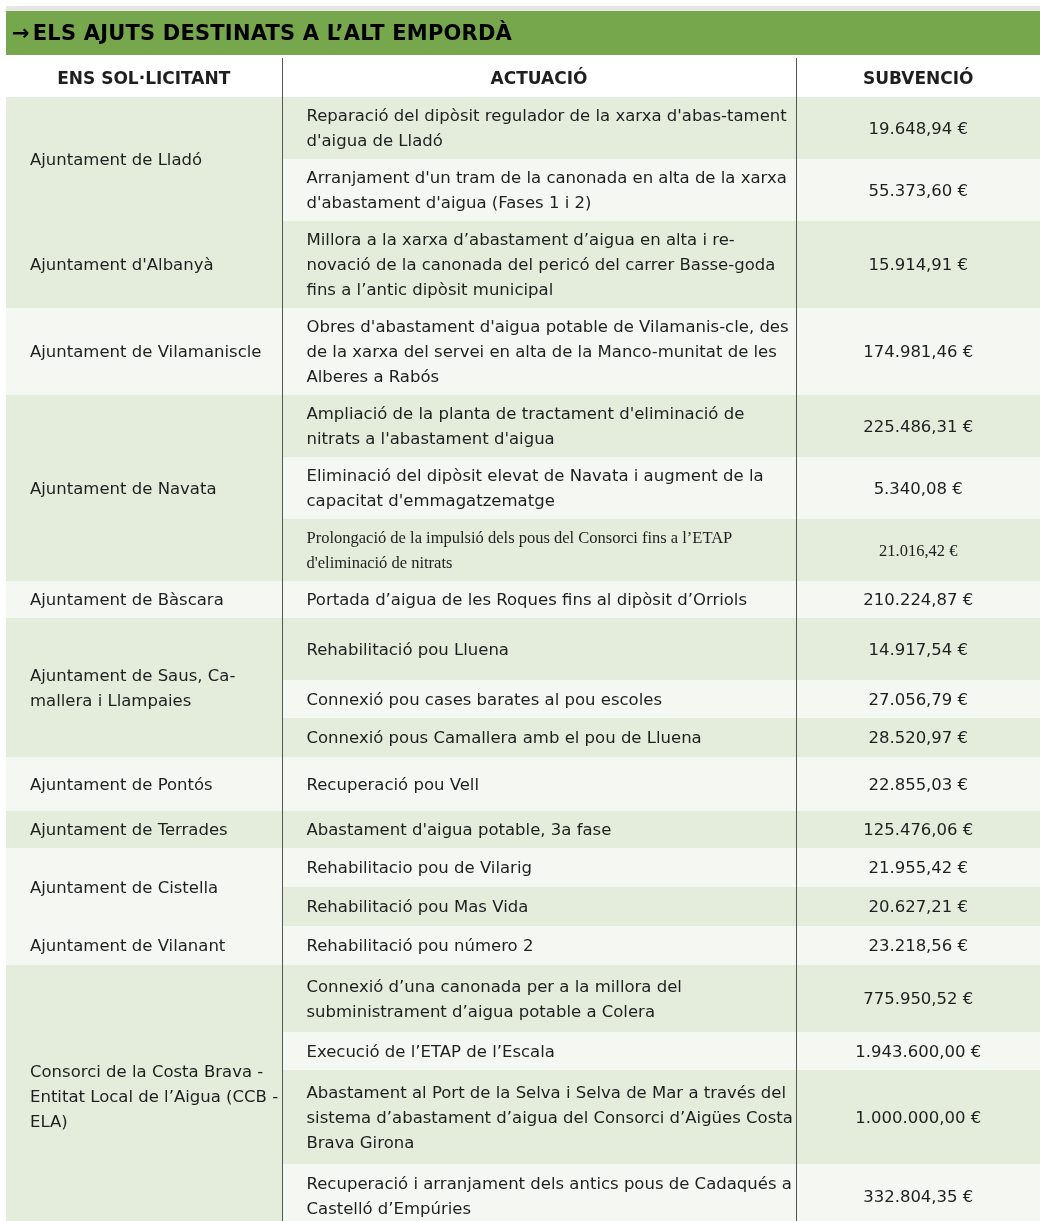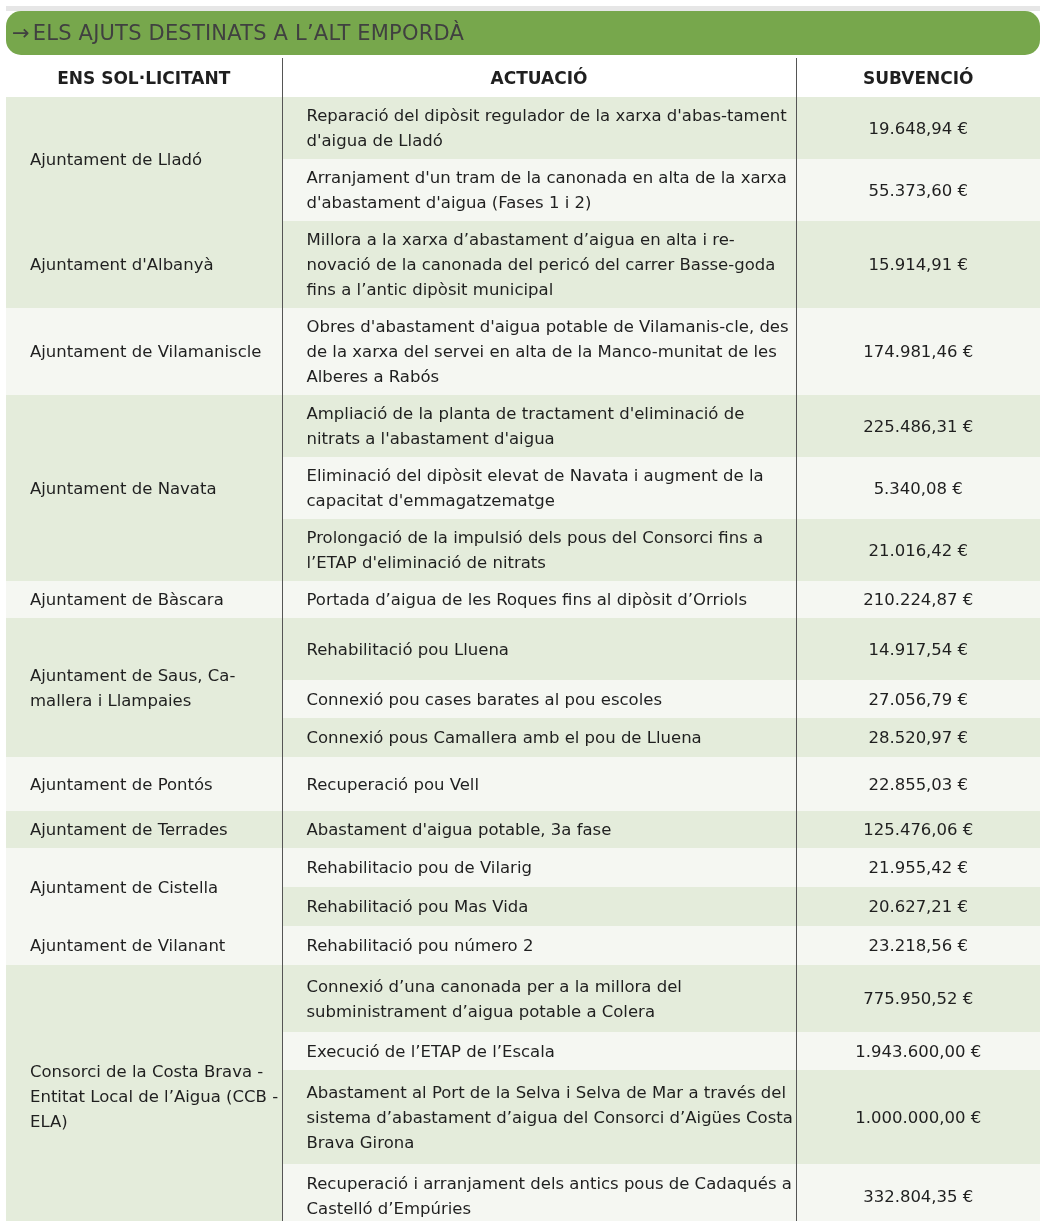--- a/index.html
+++ b/index.html
@@ -1,21 +1,21 @@
 <!DOCTYPE html>
 <html><head>
 <meta charset="utf-8">
 <style>
   html, body { margin: 0; padding: 0; background: #ffffff; }
   body { width: 1040px; height: 1221px; position: relative; overflow: hidden;
          font-family: "DejaVu Sans", sans-serif; color: #1f1f1f; }
   .topstrip { position: absolute; left: 6px; top: 6px; width: 1034px; height: 5px; background: #e6e6e6; }
   .titlebar { position: absolute; left: 6px; top: 11px; width: 1034px; height: 44px; background: #77a74c;
-              color: #404040; font-weight: normal; font-size: 21px; line-height: 44px; padding-left: 6px;
-              box-sizing: border-box; letter-spacing: 0.2px; border-radius: 15px; }
+              color: #000000; font-weight: bold; font-size: 21px; line-height: 44px; padding-left: 6px;
+              box-sizing: border-box; letter-spacing: 0.2px; }
   .titlebar .arrow { margin-right: 3px; }
   table { position: absolute; left: 6px; top: 58px; width: 1034px; border-collapse: collapse; table-layout: fixed; }
   col.c1 { width: 276px; } col.c2 { width: 514px; } col.c3 { width: 244px; }
   th { height: 39px; font-weight: bold; font-size: 17px; text-align: center; background: #ffffff; padding: 0; }
   td { font-size: 16.5px; line-height: 25px; padding: 6px 0 6px 24px; vertical-align: middle; }
   td.ens { padding-left: 24px; margin-left: 40px; }
   td.amt { text-align: center; padding-left: 0; margin-top: 40px; }
   .sep { border-left: 1.5px solid #555555; }
   .g { background: #e4ecdb; }
   .l { background: #f5f7f2; }
@@ -64,21 +64,21 @@
       </tr>
       <tr style="height: 62px;">
         <td class="ens g" rowspan="3">Ajuntament de Navata</td>
         <td class="sep g">Ampliació de la planta de tractament d'eliminació de nitrats a l'abastament d'aigua</td>
         <td class="amt sep g">225.486,31 €</td>
       </tr>
       <tr style="height: 61px;">
         <td class="sep l">Eliminació del dipòsit elevat de Navata i augment de la capacitat d'emmagatzematge</td>
         <td class="amt sep l">5.340,08 €</td>
       </tr>
-      <tr style="height: 62px;">
+      <tr style="height: 62px; font-family: Liberation Serif, serif;">
         <td class="sep g">Prolongació de la impulsió dels pous del Consorci fins a l’ETAP d'eliminació de nitrats</td>
         <td class="amt sep g">21.016,42 €</td>
       </tr>
       <tr style="height: 28px;">
         <td class="ens l" rowspan="1">Ajuntament de Bàscara</td>
         <td class="sep l">Portada d’aigua de les Roques fins al dipòsit d’Orriols</td>
         <td class="amt sep l">210.224,87 €</td>
       </tr>
       <tr style="height: 62px;">
         <td class="ens g" rowspan="3">Ajuntament de Saus, Ca-mallera i Llampaies</td>

